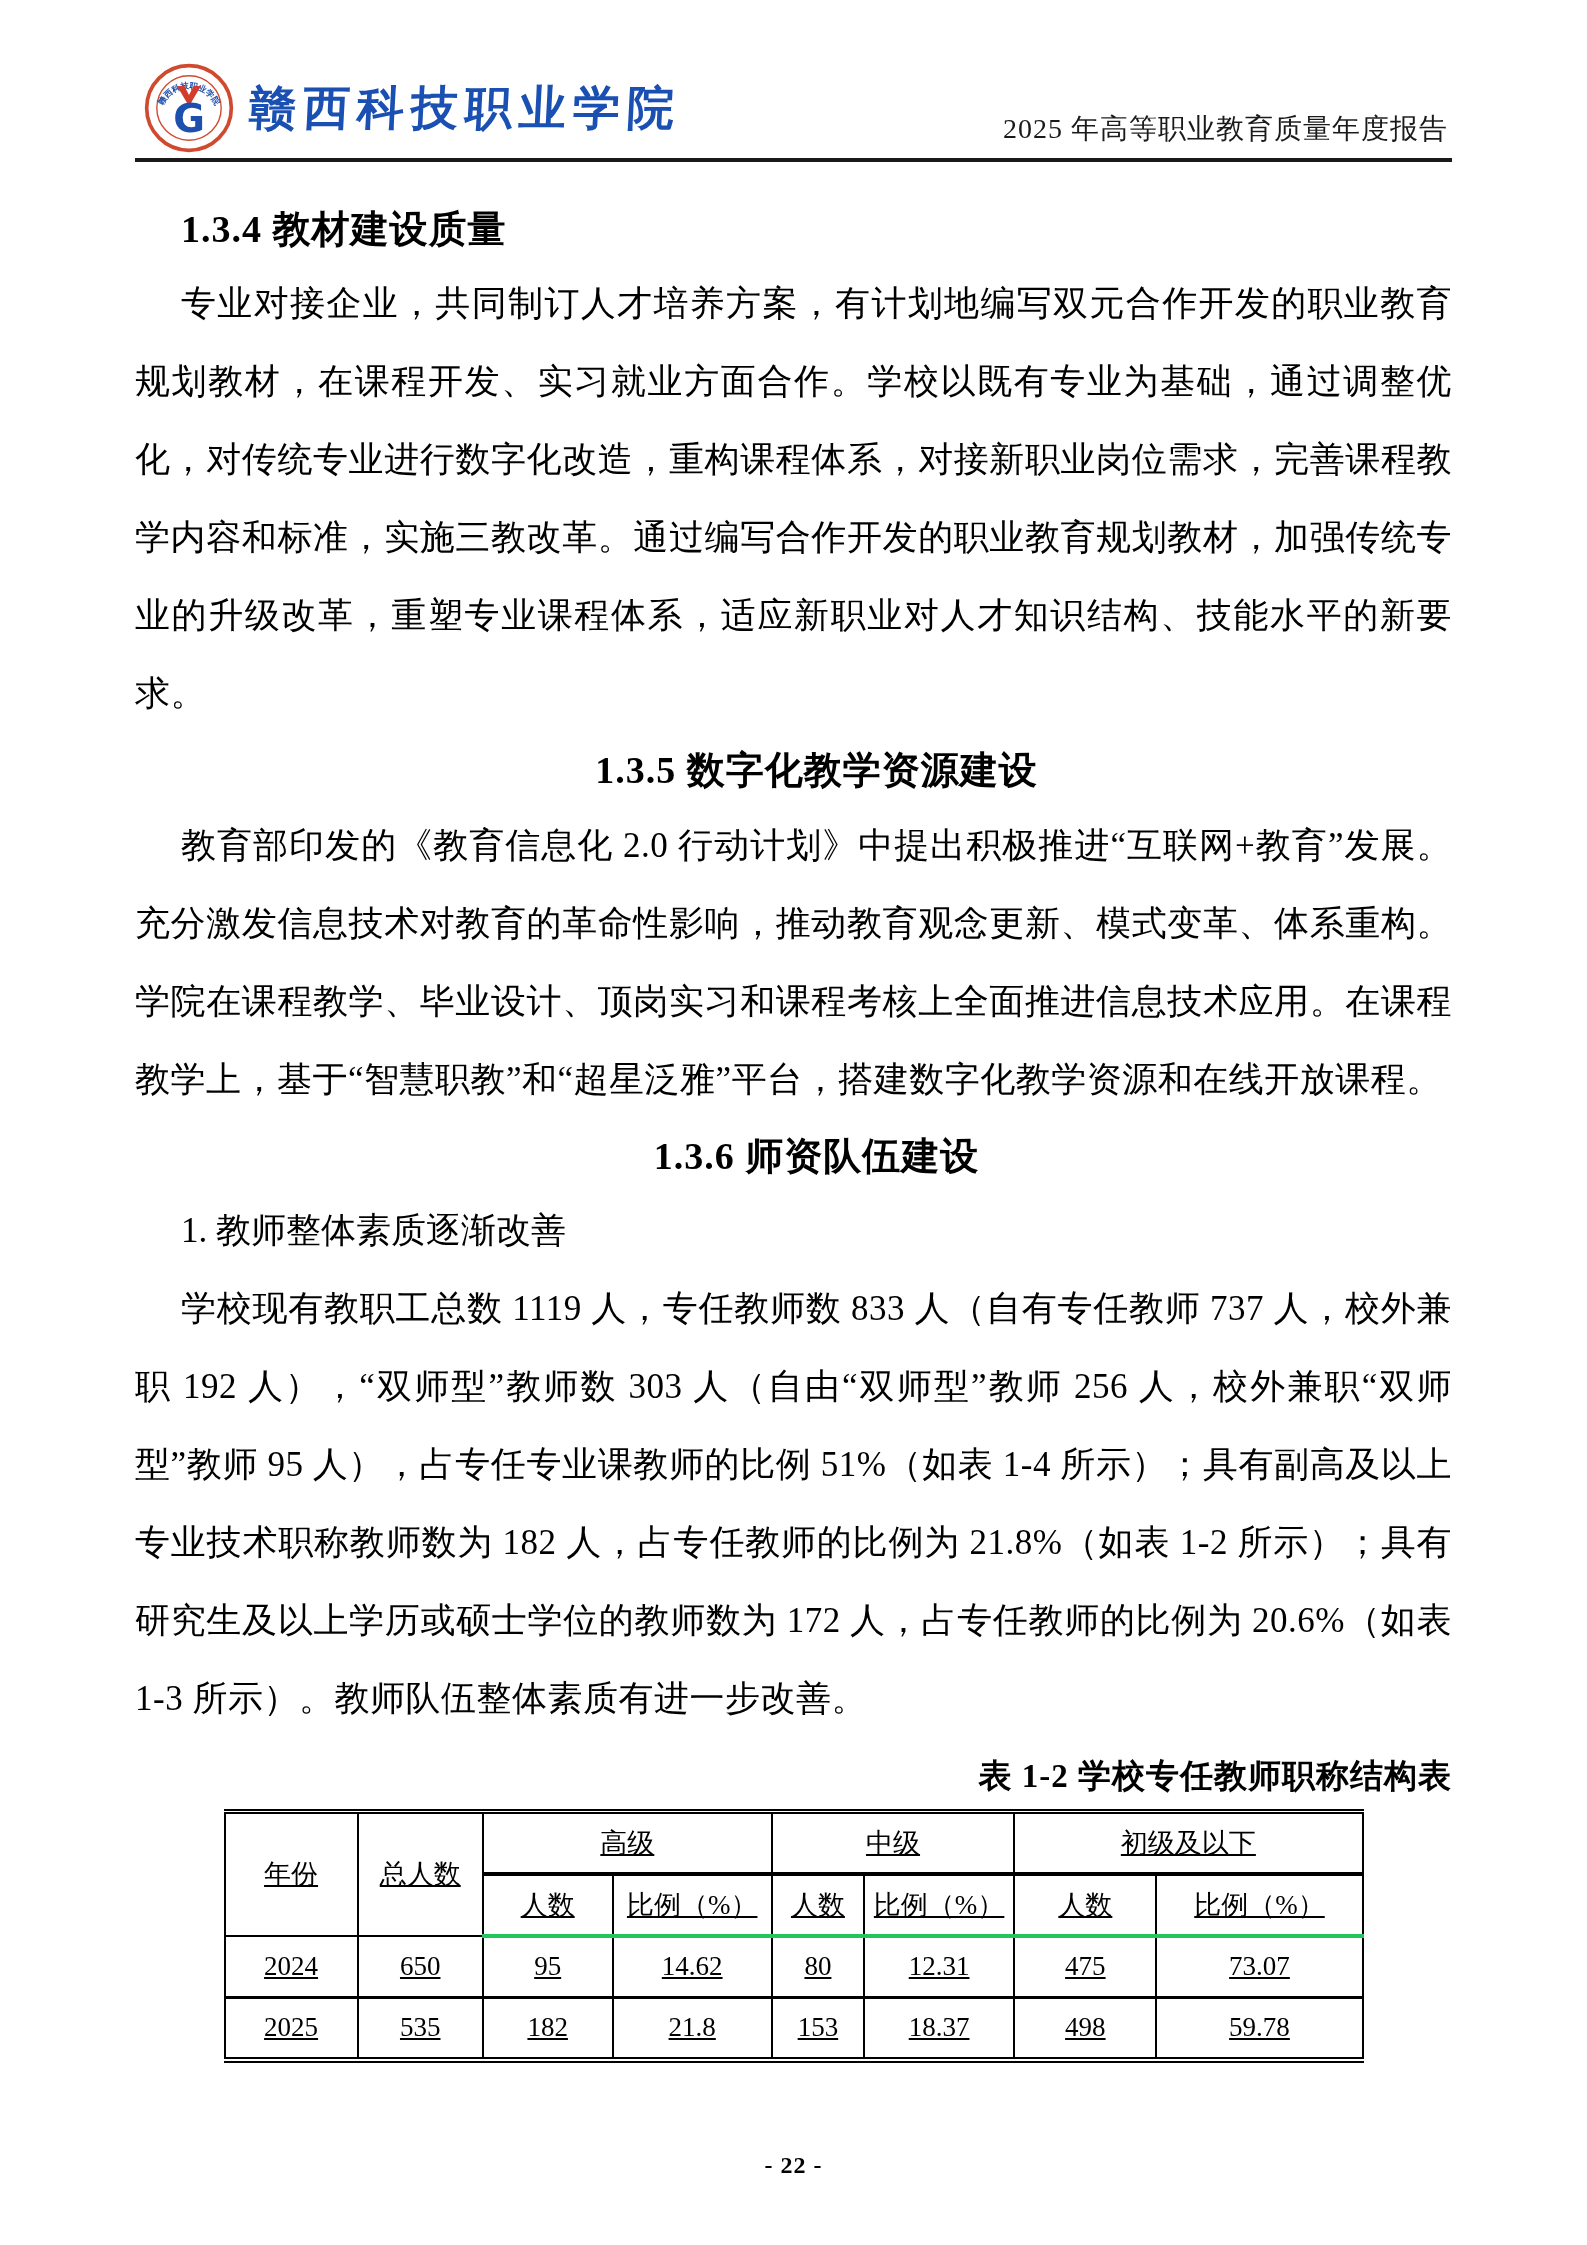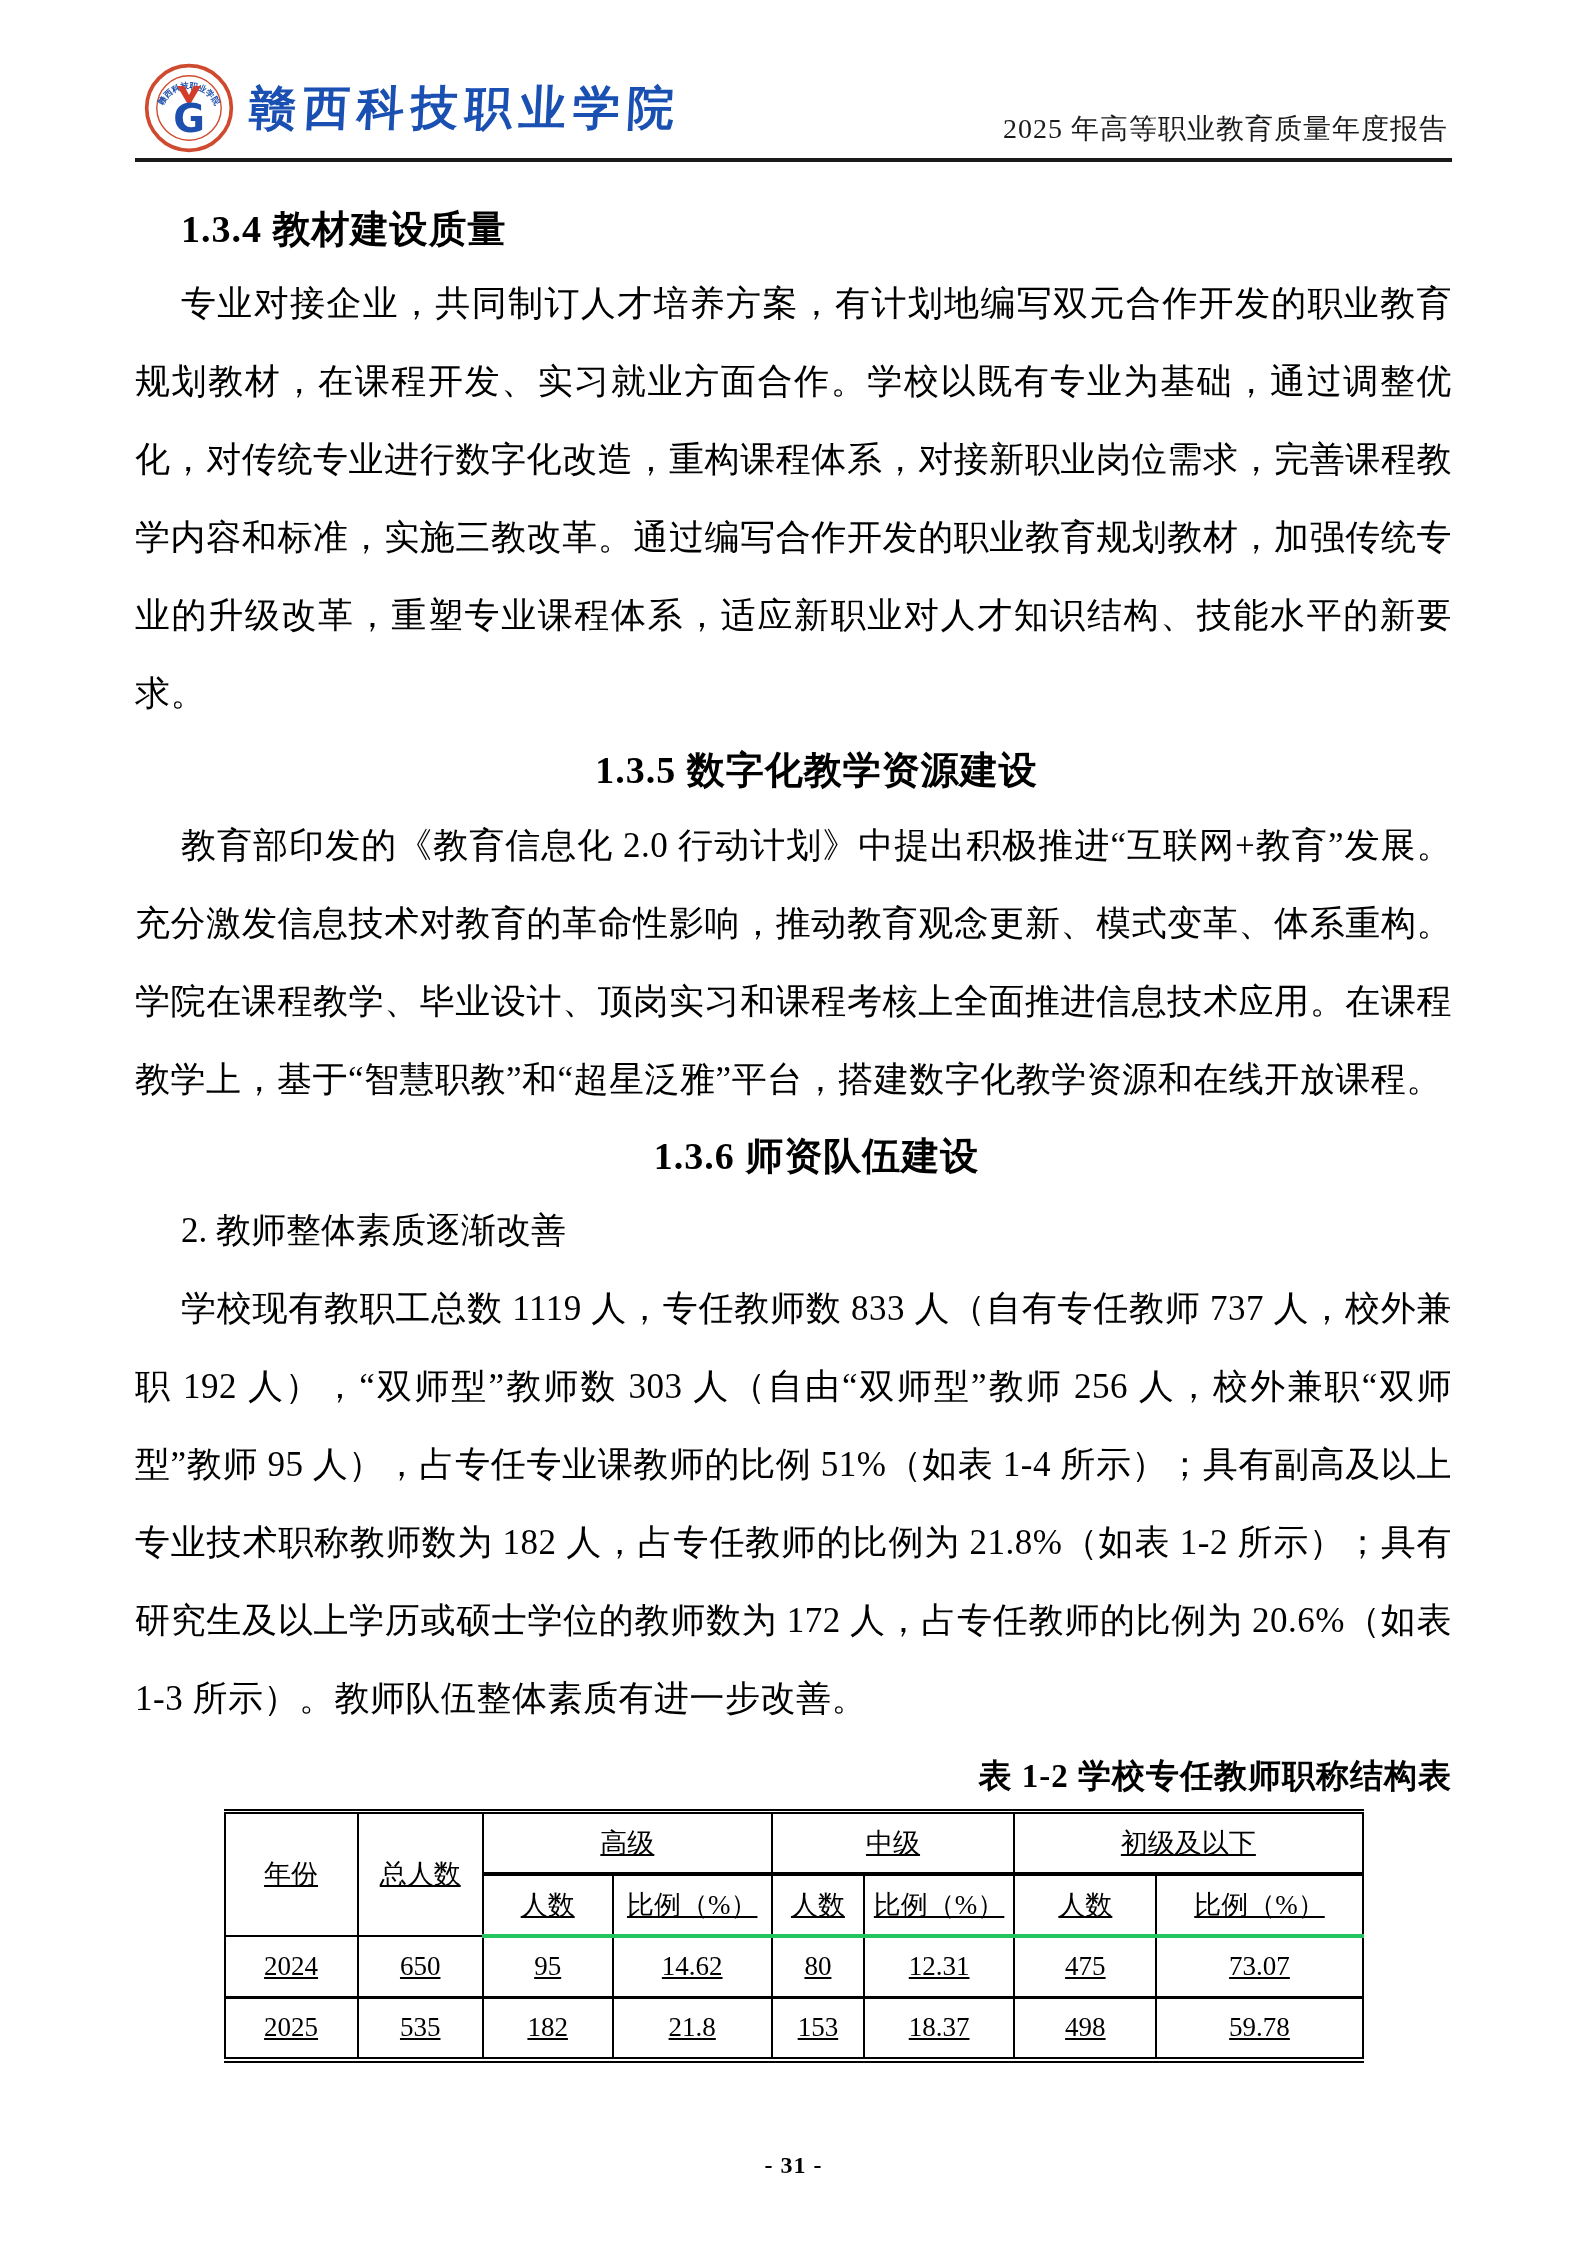--- a/index.html
+++ b/index.html
@@ -81,21 +81,21 @@
     <div class="report-title">2025 年高等职业教育质量年度报告</div>
   </div>
 
   <div class="sec-heading">1.3.4 教材建设质量</div>
   <p class="para">专业对接企业，共同制订人才培养方案，有计划地编写双元合作开发的职业教育规划教材，在课程开发、实习就业方面合作。学校以既有专业为基础，通过调整优化，对传统专业进行数字化改造，重构课程体系，对接新职业岗位需求，完善课程教学内容和标准，实施三教改革。通过编写合作开发的职业教育规划教材，加强传统专业的升级改革，重塑专业课程体系，适应新职业对人才知识结构、技能水平的新要求。</p>
 
   <div class="sec-heading tight">1.3.5 数字化教学资源建设</div>
   <p class="para">教育部印发的《教育信息化 2.0 行动计划》中提出积极推进“互联网+教育”发展。充分激发信息技术对教育的革命性影响，推动教育观念更新、模式变革、体系重构。学院在课程教学、毕业设计、顶岗实习和课程考核上全面推进信息技术应用。在课程教学上，基于“智慧职教”和“超星泛雅”平台，搭建数字化教学资源和在线开放课程。</p>
 
   <div class="sec-heading tight">1.3.6 师资队伍建设</div>
-  <div class="sub-heading">2. 教师整体素质逐渐改善</div>
+  <div class="sub-heading">1. 教师整体素质逐渐改善</div>
   <p class="para">学校现有教职工总数 1119 人，专任教师数 833 人（自有专任教师 737 人，校外兼职 192 人），“双师型”教师数 303 人（自由“双师型”教师 256 人，校外兼职“双师型”教师 95 人），占专任专业课教师的比例 51%（如表 1-4 所示）；具有副高及以上专业技术职称教师数为 182 人，占专任教师的比例为 21.8%（如表 1-2 所示）；具有研究生及以上学历或硕士学位的教师数为 172 人，占专任教师的比例为 20.6%（如表 1-3 所示）。教师队伍整体素质有进一步改善。</p>
 
   <div class="table-title">表 1-2 学校专任教师职称结构表</div>
 
   <table class="struct">
     <colgroup>
       <col style="width:11.7%">
         <col style="width:11%">
       <col style="width:11.4%">
         <col style="width:14%">
@@ -136,15 +136,15 @@
       <td>182</td>
       <td>21.8</td>
       <td>153</td>
       <td>18.37</td>
       <td>498</td>
       <td>59.78</td>
     </tr>
   </tbody>
     </table>
 
-  <div class="footer">- 31 -</div>
+  <div class="footer">- 22 -</div>
 
 </div>
 
 </body></html>

